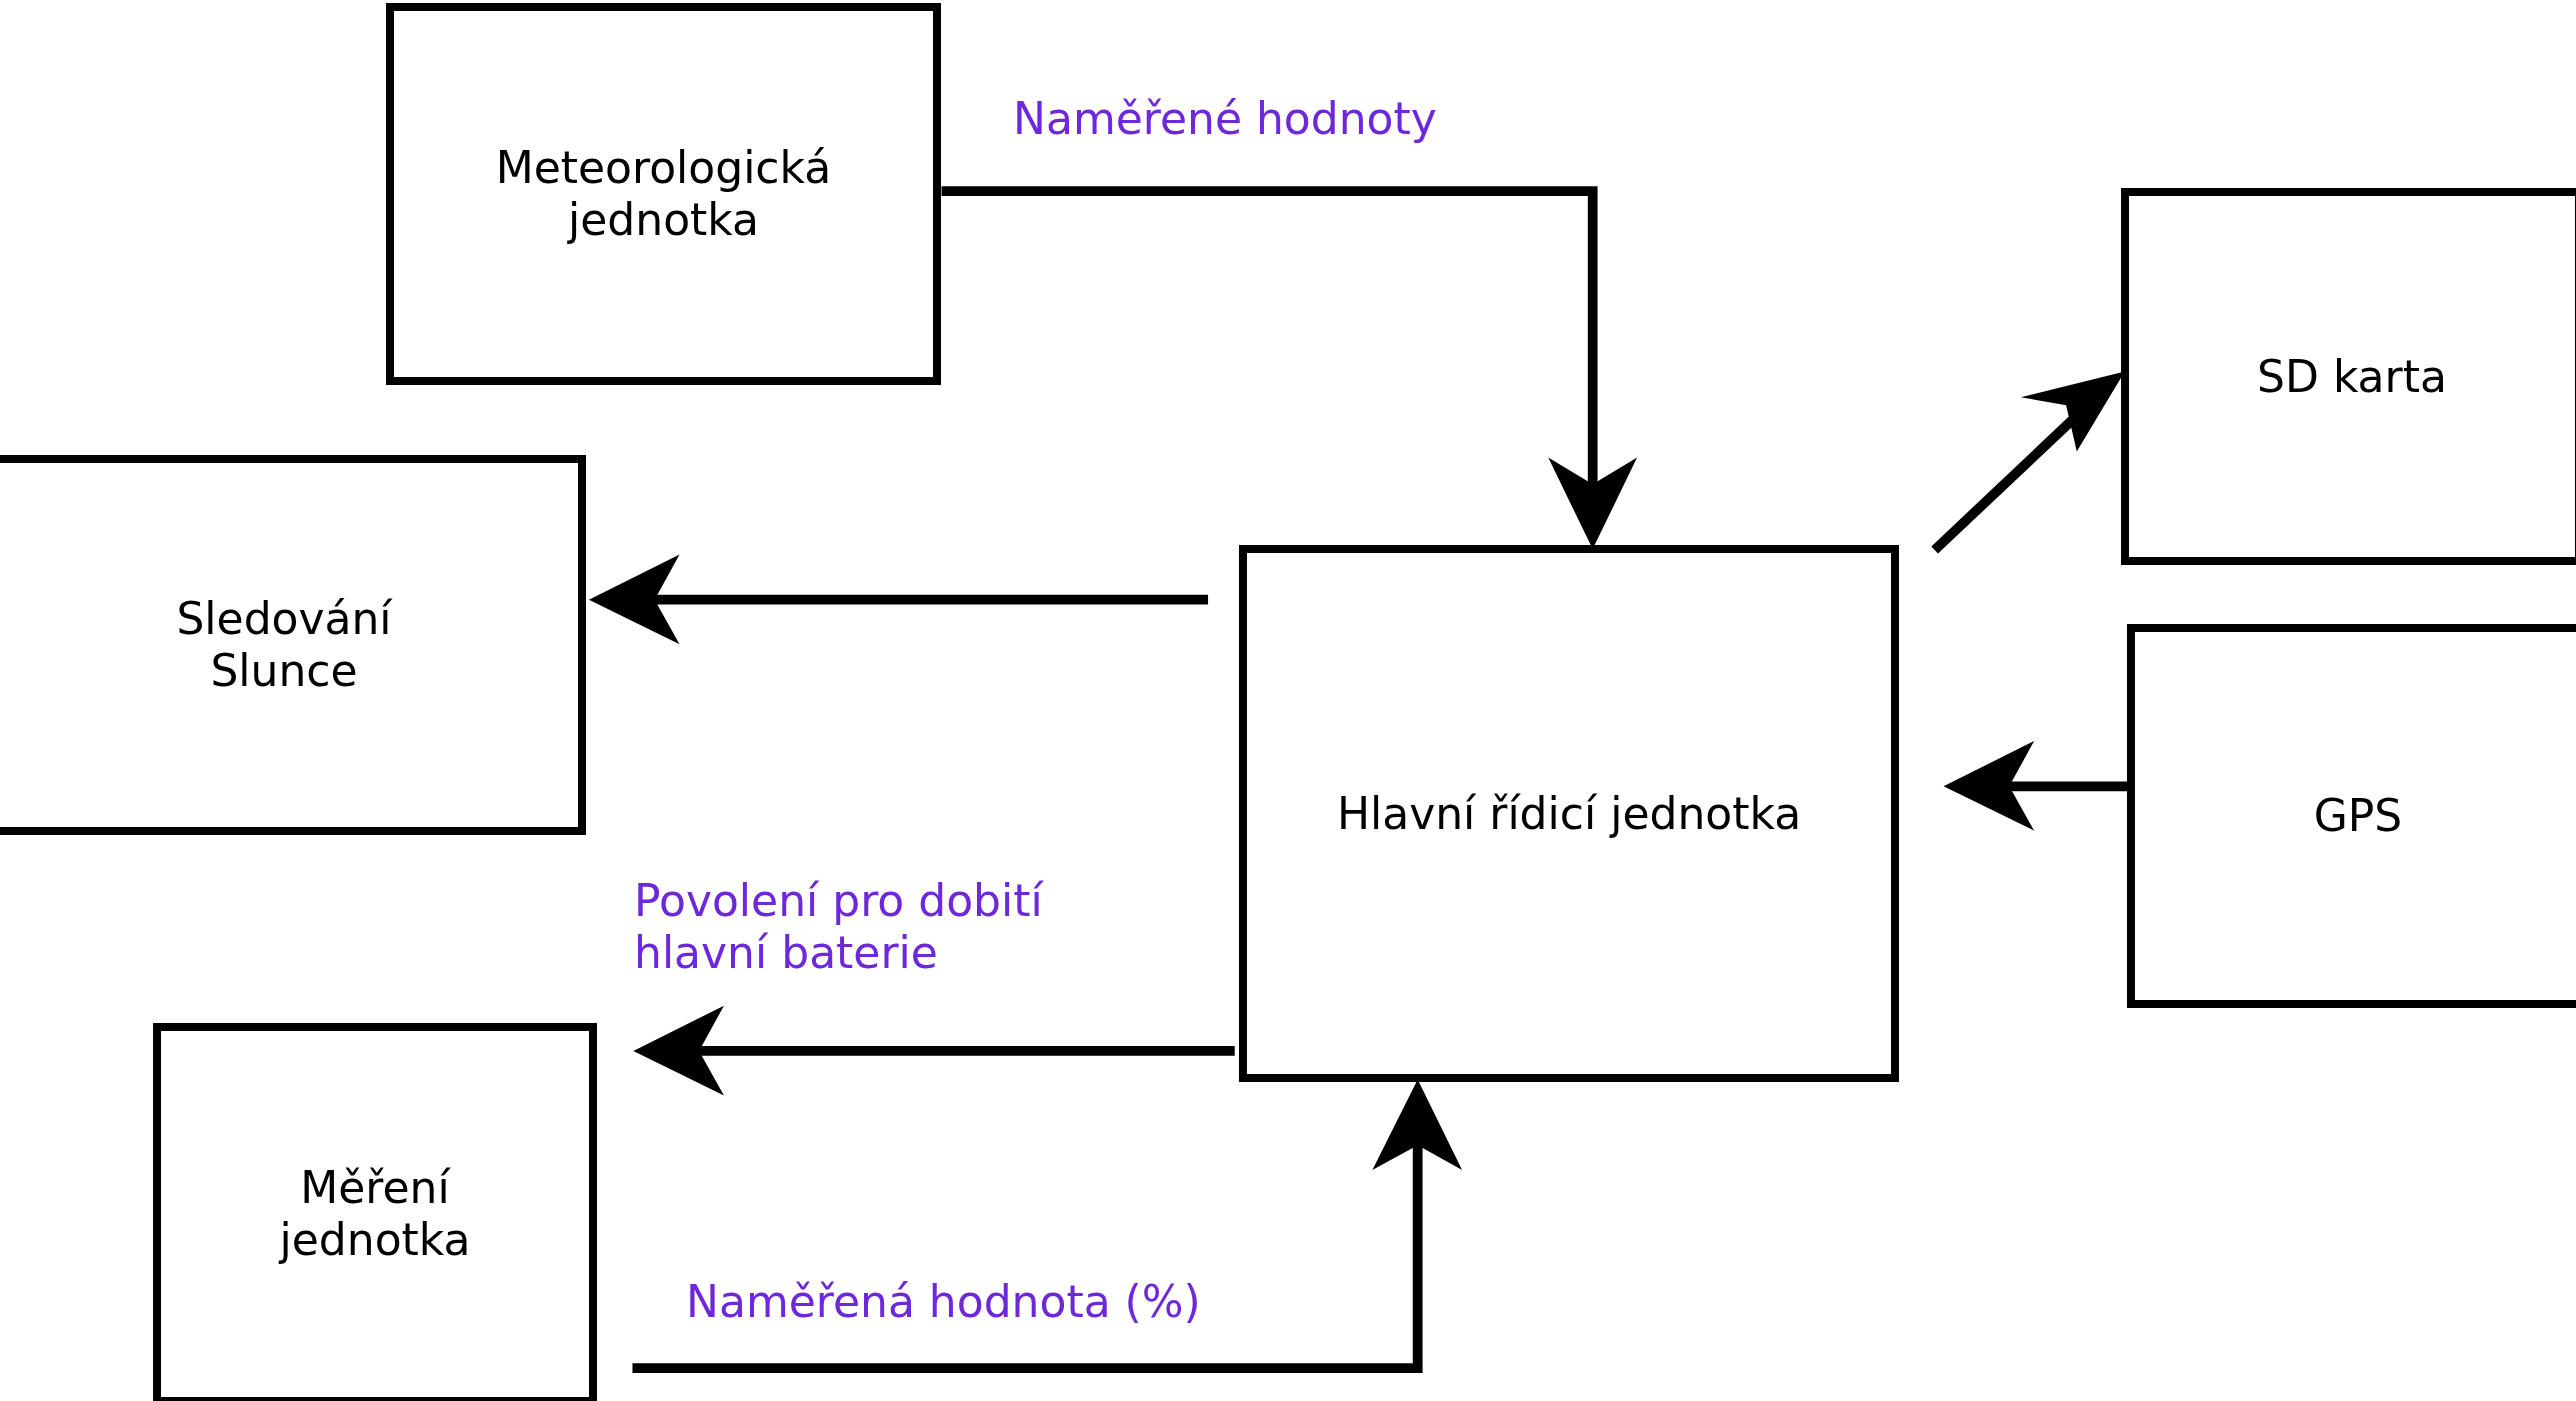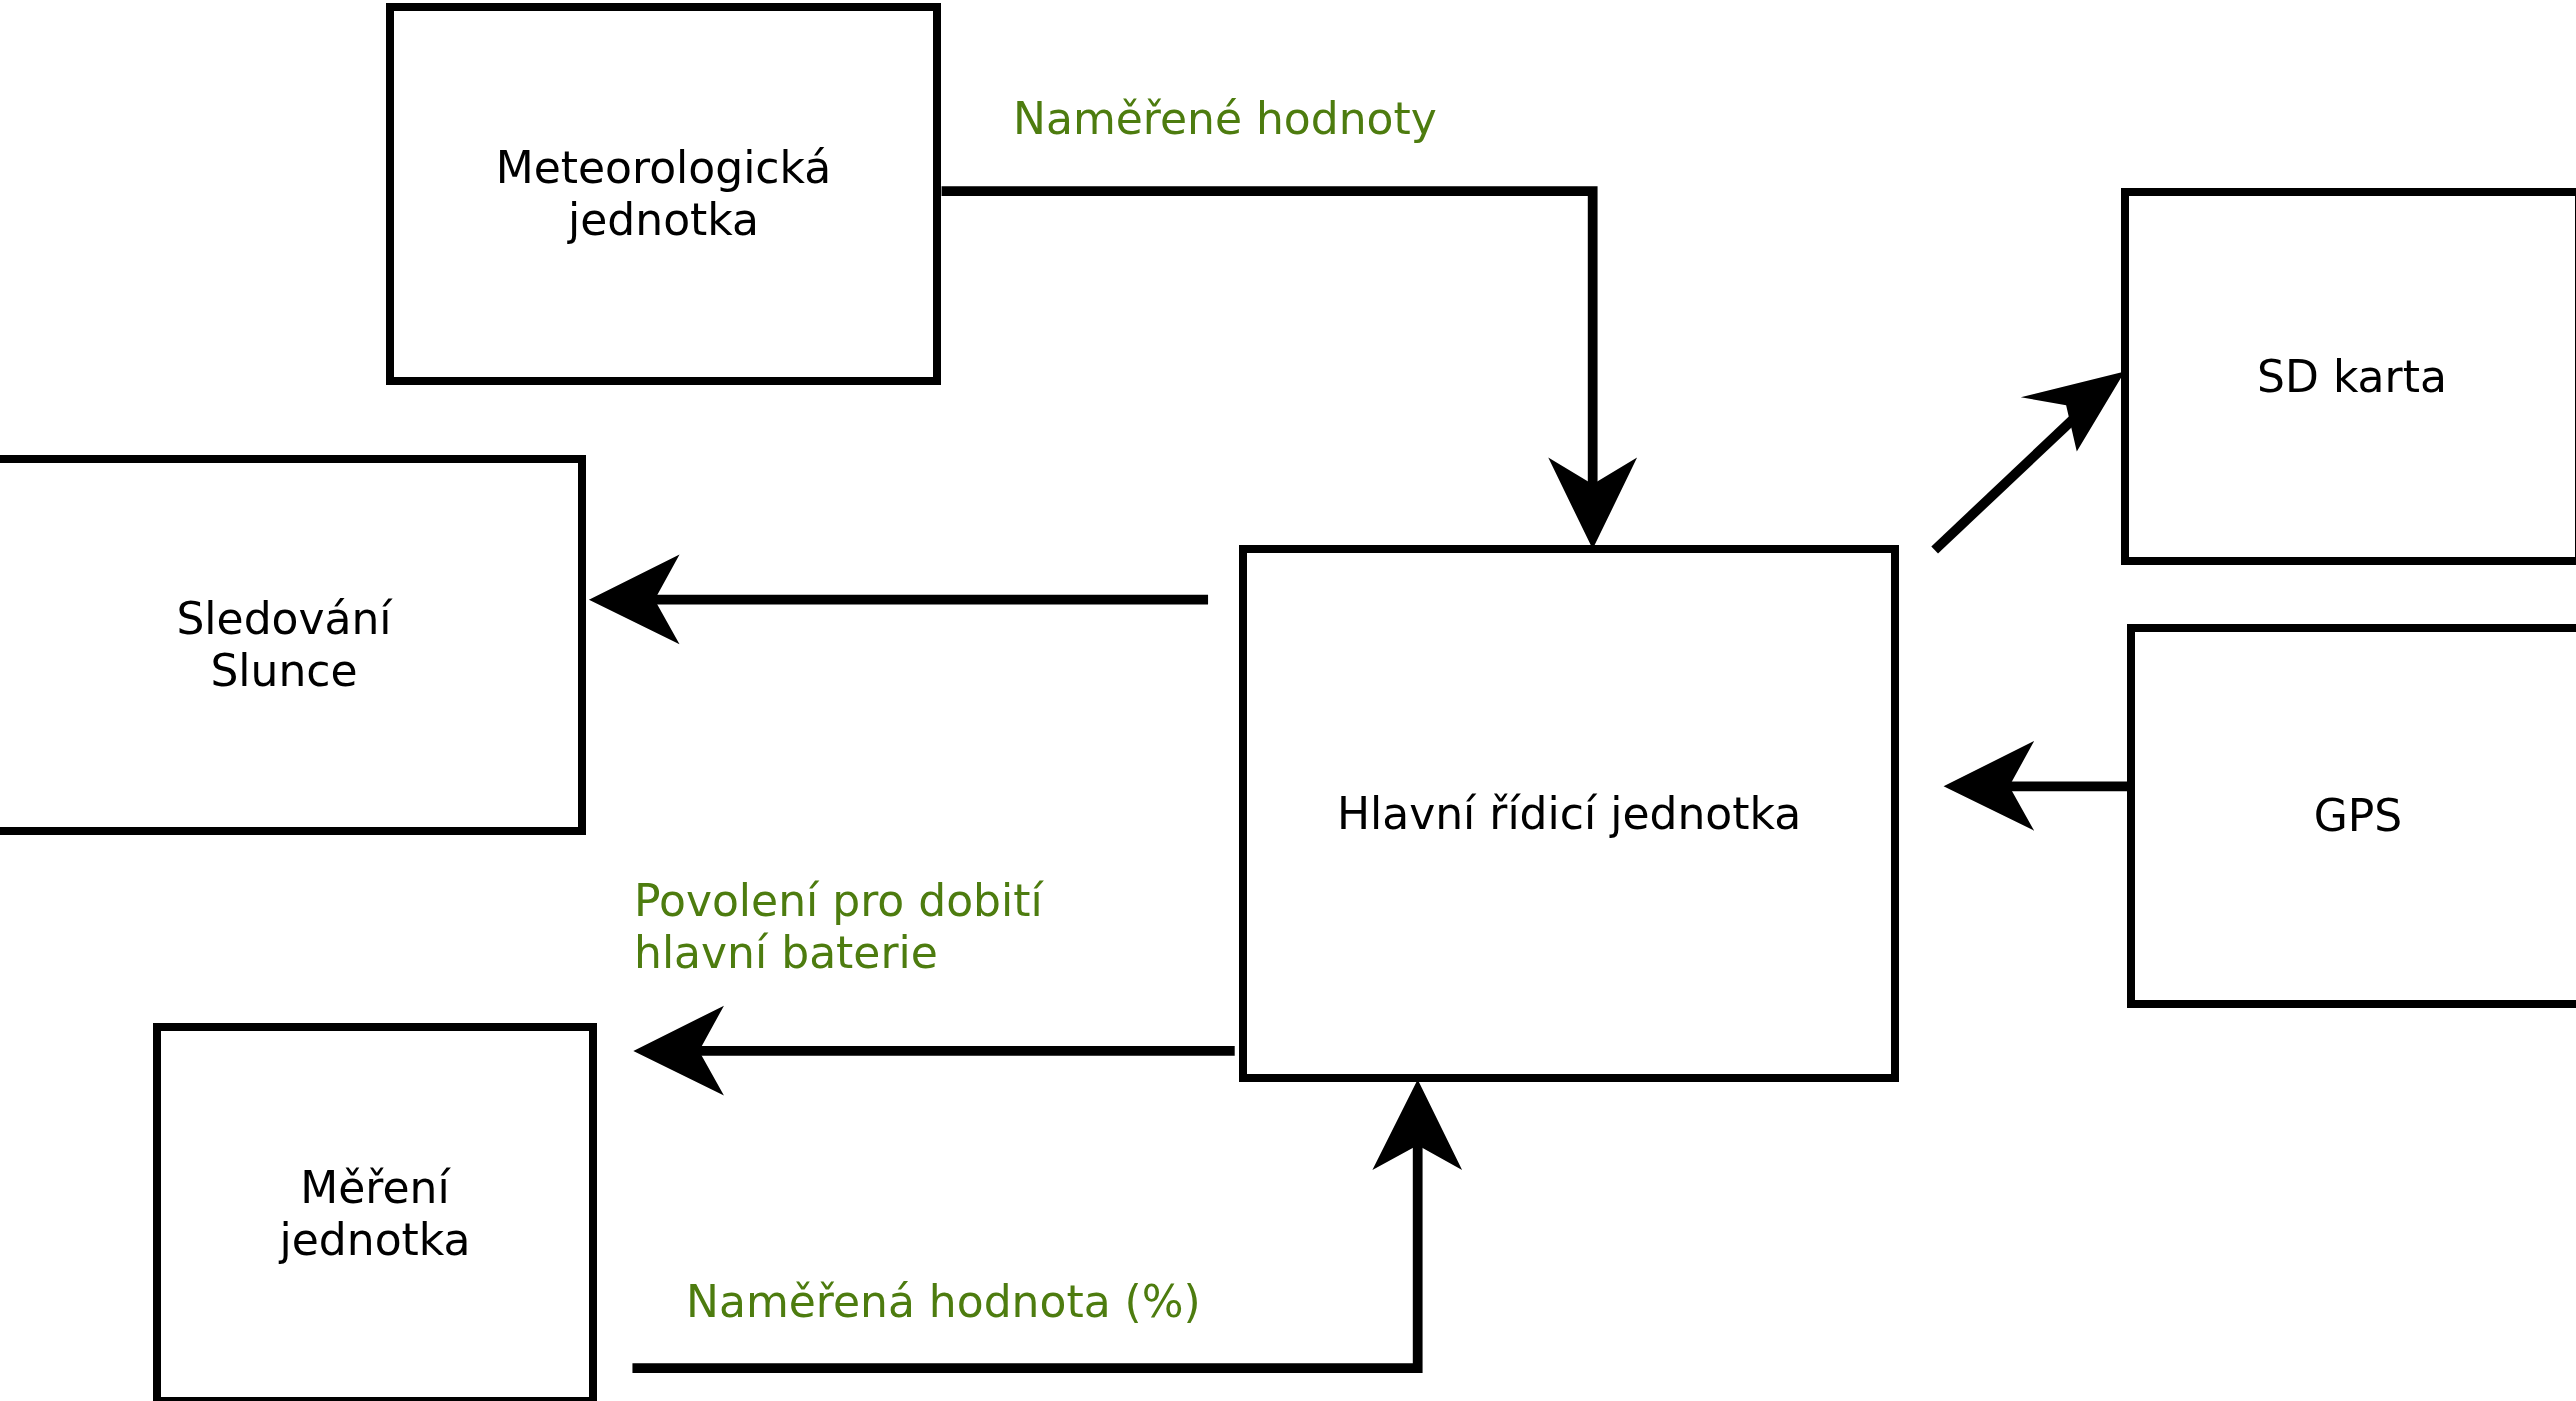--- a/index.html
+++ b/index.html
@@ -31,21 +31,21 @@
     font-size: 44px;
     line-height: 1.18;
     color: #000000;
     white-space: pre-line;
     padding: 0 10.7px;
   }
   .edge-label {
     position: absolute;
     font-size: 44px;
     line-height: 1.18;
-    color: #4d7c0f;
+    color: #6d28d9;
     white-space: pre-line;
     z-index: 4;
   }
   svg.wires {
     position: absolute;
     left: 0;
     top: 0;
     width: 2576px;
     height: 1402px;
     z-index: 2;

